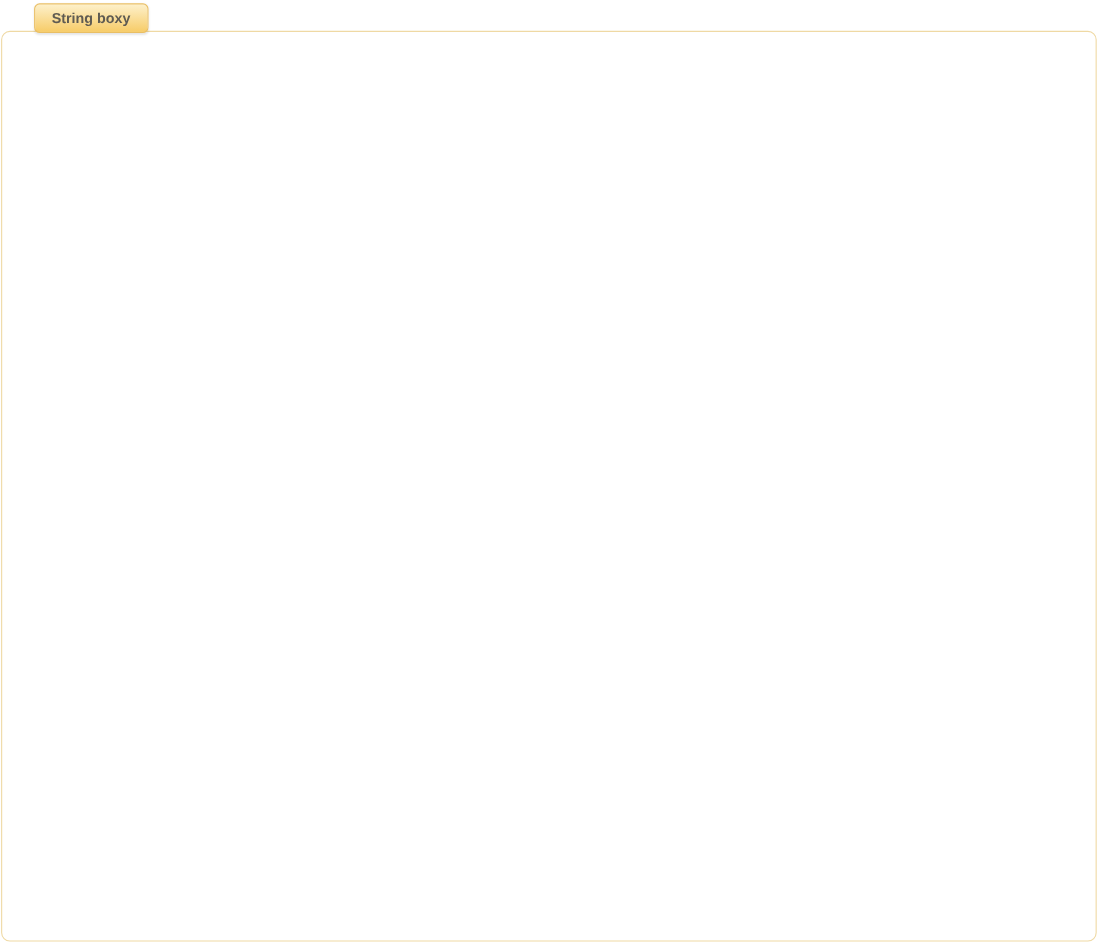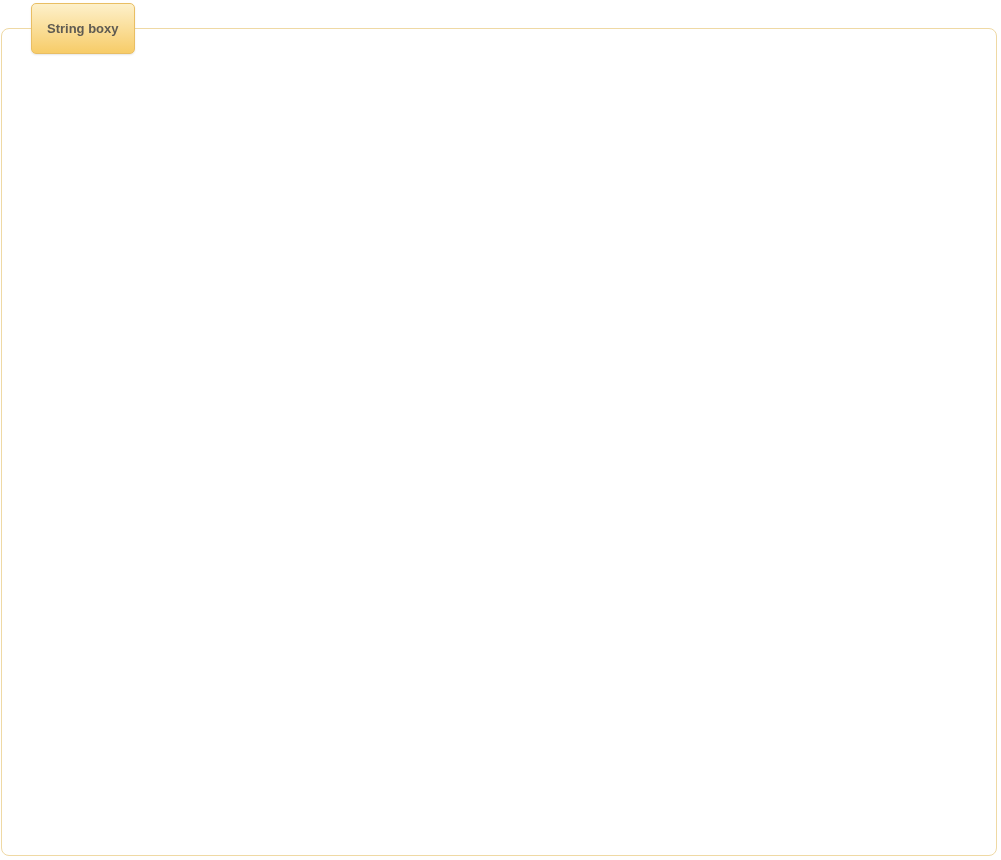--- a/index.html
+++ b/index.html
@@ -8,21 +8,21 @@
     font-family:"Liberation Sans", sans-serif;
     -webkit-font-smoothing:antialiased;
   }
   .container{
     position:absolute;left:1px;top:28px;width:996px;height:828px;
     border:1px solid #efd9a4;border-radius:8px;background:#fff;
     box-sizing:border-box;z-index:1;
   }
   .tab{
     position:absolute;left:31px;top:3px;height:25px;line-height:25px;
-    padding:12px 15px;background:linear-gradient(#fdf0ca,#f7cc68);
+    padding:0 15px;background:linear-gradient(#fdf0ca,#f7cc68);
     border:1px solid #e9be63;border-radius:5px;
     color:#5f5b52;font-weight:bold;font-size:13px;z-index:3;
     box-shadow:0 1px 2px rgba(0,0,0,0.10);
   }
   .inner{position:absolute;left:12px;top:33px;width:974px;}
   .grid{
     display:grid;
     grid-template-columns:173px 105px 142px 136px 110px 138px 122px 48px;
     align-items:center;box-sizing:border-box;
   }

